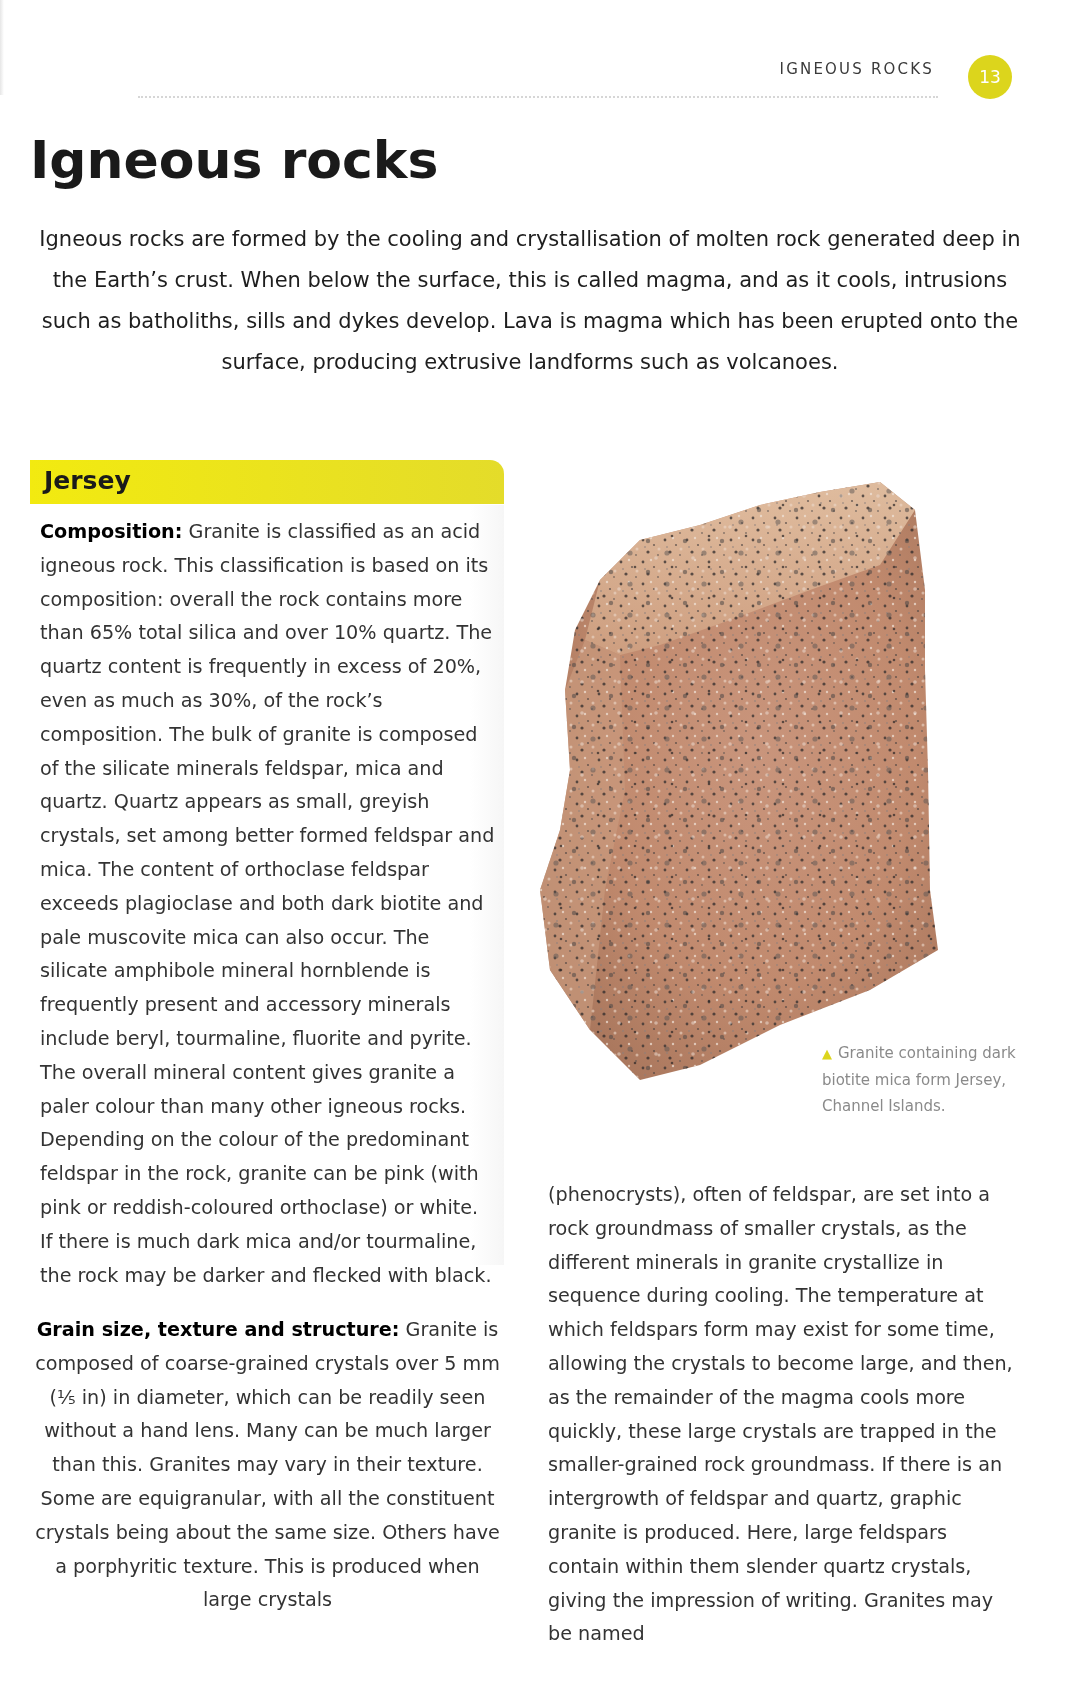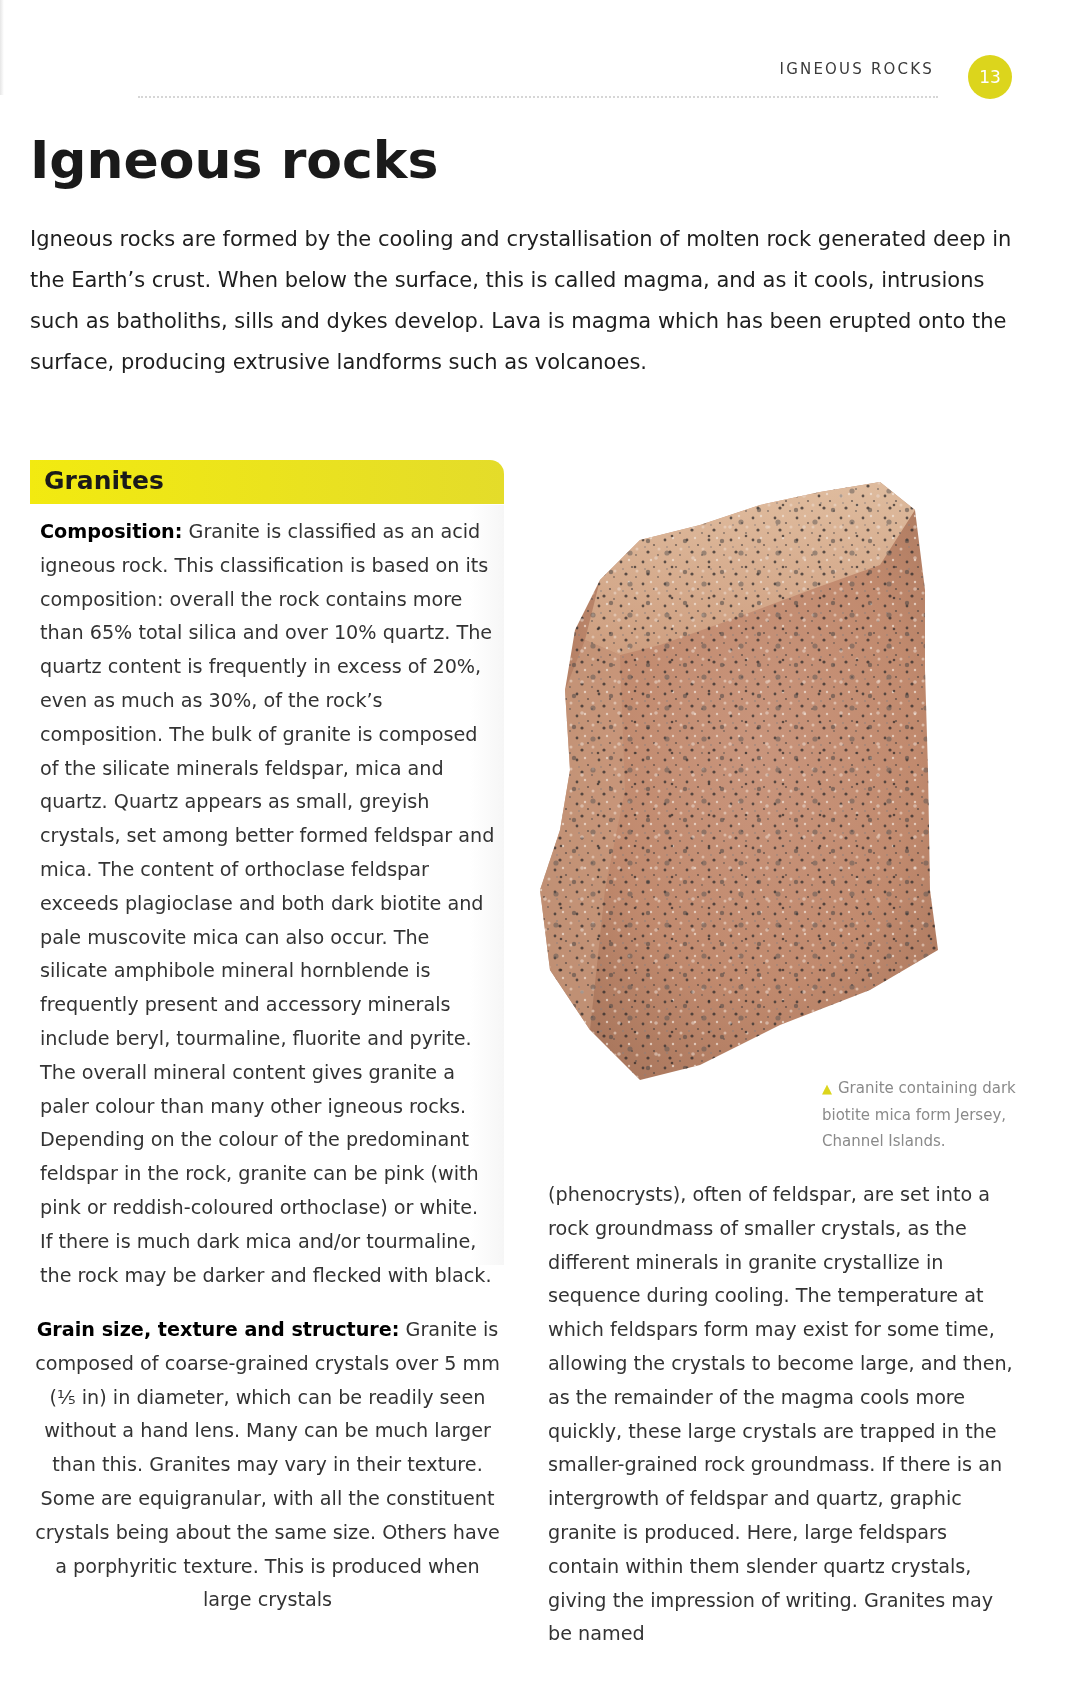--- a/index.html
+++ b/index.html
@@ -18,21 +18,21 @@
   .page-num {
     position: absolute; top: 55px; left: 968px; width: 44px; height: 44px; border-radius: 50%;
     background: #dcd51c; color: #ffffff; font-size: 17px; text-align: center; line-height: 44px;
   }
   .title {
     position: absolute; top: 130px; left: 30px; margin: 0; font-size: 52px; font-weight: bold;
     color: #1a1a1a; letter-spacing: 0px;
   }
   .intro {
     position: absolute; top: 219px; left: 30px; width: 1000px; margin: 0; font-size: 21px;
-    line-height: 41px; color: #1e1e1e;
+    line-height: 41px; color: #1e1e1e; text-align: center;
   }
   .section-bar {
     position: absolute; top: 460px; left: 30px; width: 474px; height: 44px;
     background: linear-gradient(to right, #f2ea10, #e4dc2a);
     border-top-right-radius: 14px;
   }
   .section-title {
     position: absolute; left: 14px; top: 6px; font-size: 25px; font-weight: bold; color: #1a1a1a;
   }
   .col-shade {
@@ -43,38 +43,37 @@
     position: absolute; font-size: 19.2px; line-height: 33.8px; color: #333333; margin: 0;
   }
   .col-left-1 { top: 515px; left: 40px; width: 455px; }
   .col-left-2 { top: 1313px; left: 30px; width: 475px; text-align: center; }
   .col-right { top: 1178px; left: 548px; width: 470px; }
   .label { font-weight: bold; color: #000000; }
   .rock-wrap { position: absolute; top: 470px; left: 530px; width: 490px; height: 620px; }
   .caption {
     position: absolute; top: 1040px; left: 822px; width: 220px; font-size: 15px; line-height: 26px;
     color: #8a8a8a;
-    margin-top: 35px;
   }
   .tri { color: #dcd51c; font-size: 13px; margin-right: 6px; }
 </style>
 </head>
 <body>
 
 <div class="page-edge"></div>
 
 <div class="running-head">IGNEOUS ROCKS</div>
 <div class="dotted-rule"></div>
 <div class="page-num">13</div>
 
 <h1 class="title">Igneous rocks</h1>
 <p class="intro">Igneous rocks are formed by the cooling and crystallisation of molten rock generated deep in the Earth’s crust. When below the surface, this is called magma, and as it cools, intrusions such as batholiths, sills and dykes develop. Lava is magma which has been erupted onto the surface, producing extrusive landforms such as volcanoes.</p>
 
 <div class="section-bar">
-  <span class="section-title">Granites</span>
+  <span class="section-title">Jersey</span>
 </div>
 <div class="col-shade"></div>
 
 <p class="col col-left-1">
   <span class="label">Composition:</span><span> Granite is classified as an acid igneous rock. This classification is based on its composition: overall the rock contains more than 65% total silica and over 10% quartz. The quartz content is frequently in excess of 20%, even as much as 30%, of the rock’s composition. The bulk of granite is composed of the silicate minerals feldspar, mica and quartz. Quartz appears as small, greyish crystals, set among better formed feldspar and mica. The content of orthoclase feldspar exceeds plagioclase and both dark biotite and pale muscovite mica can also occur. The silicate amphibole mineral hornblende is frequently present and accessory minerals include beryl, tourmaline, fluorite and pyrite. The overall mineral content gives granite a paler colour than many other igneous rocks. Depending on the colour of the predominant feldspar in the rock, granite can be pink (with pink or reddish-coloured orthoclase) or white. If there is much dark mica and/or tourmaline, the rock may be darker and flecked with black.</span>
 </p>
 
 <p class="col col-left-2">
   <span class="label">Grain size, texture and structure:</span><span> Granite is composed of coarse-grained crystals over 5 mm (¹⁄₅ in) in diameter, which can be readily seen without a hand lens. Many can be much larger than this. Granites may vary in their texture. Some are equigranular, with all the constituent crystals being about the same size. Others have a porphyritic texture. This is produced when large crystals</span>
 </p>

